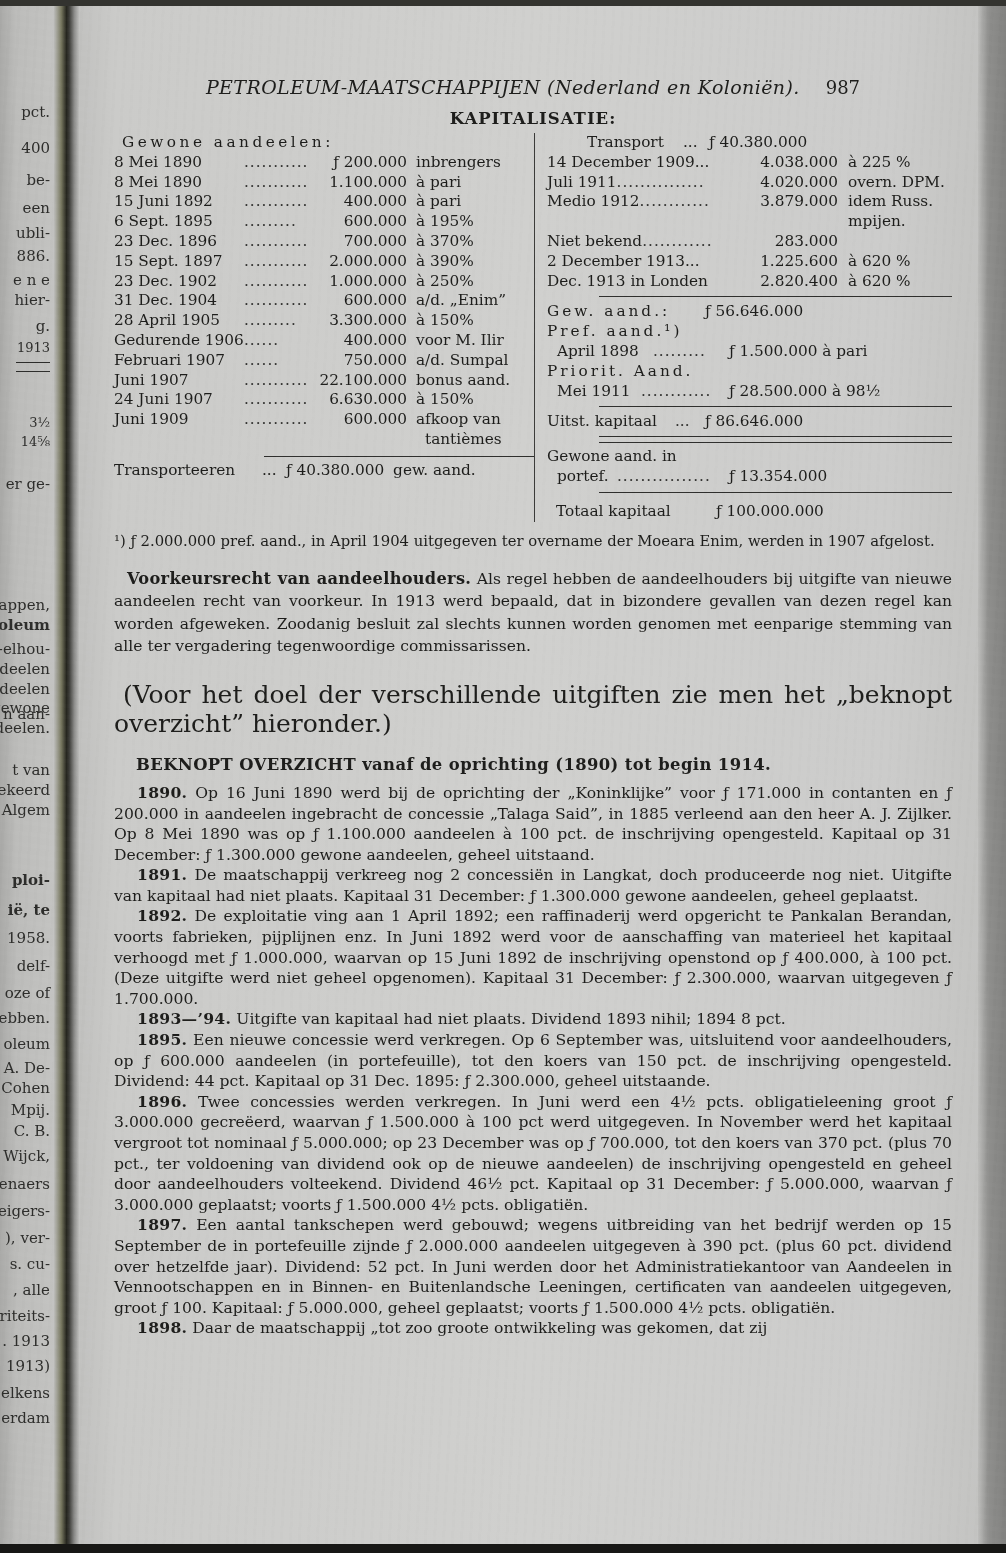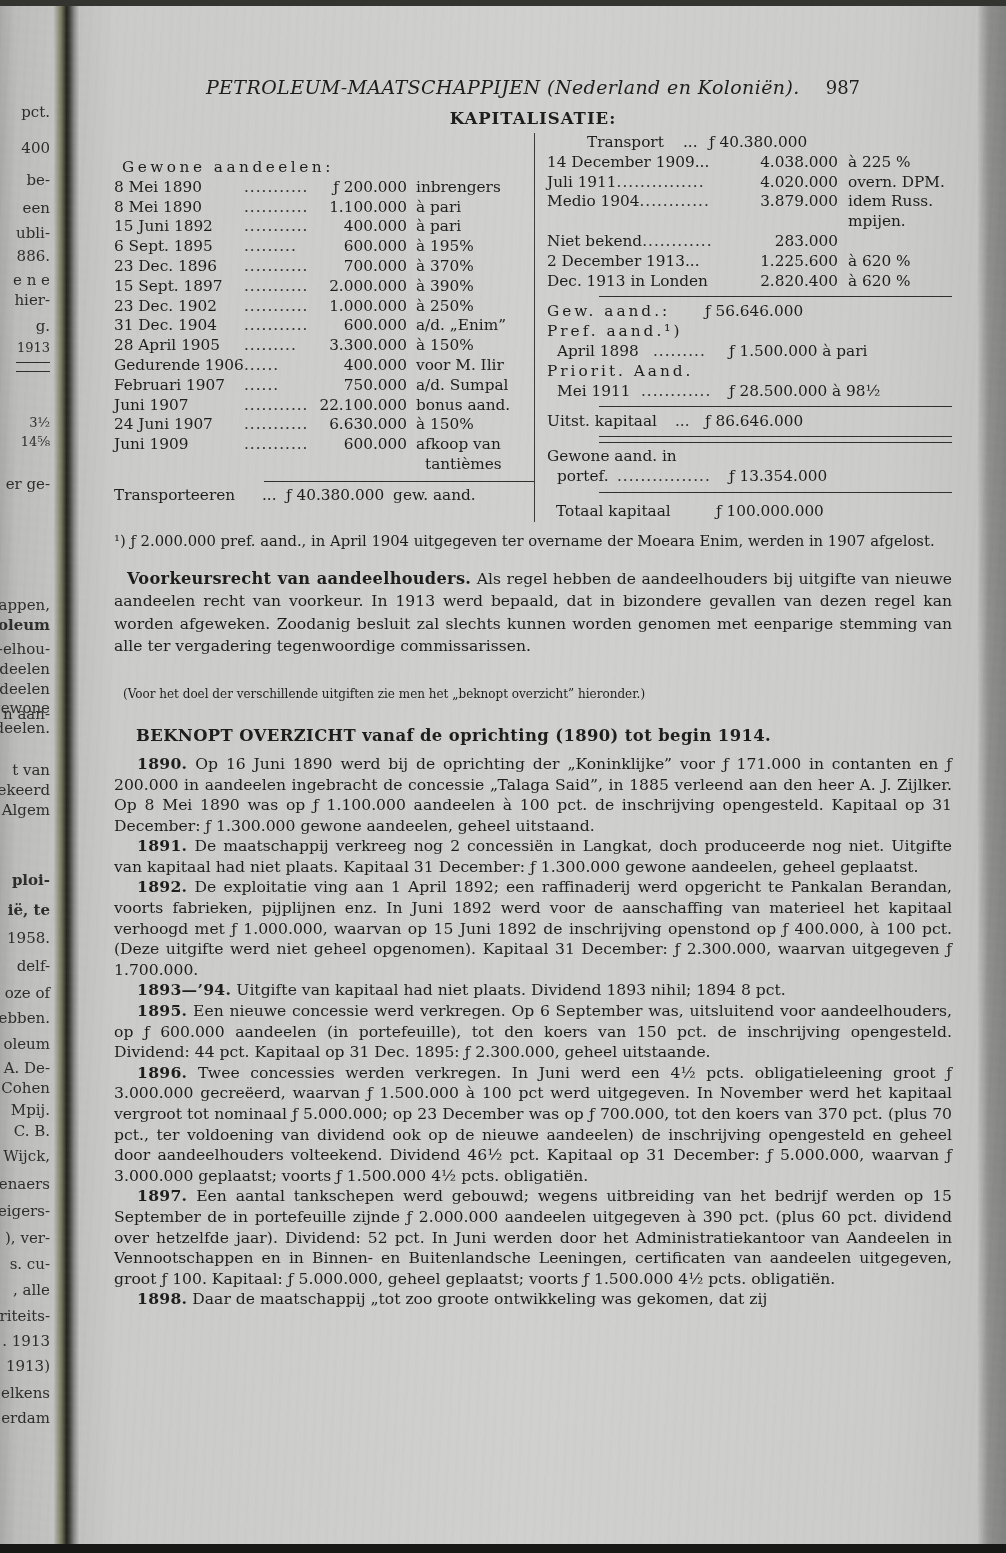--- a/index.html
+++ b/index.html
@@ -27,21 +27,21 @@
   
   .page{position:absolute;left:80px;top:0;width:898px;height:100%;padding:76px 26px 0 34px;box-sizing:border-box;}
   .hdr{position:relative;display:flex;justify-content:center;align-items:baseline;}
   .title{font-style:italic;font-size:19px;letter-spacing:.4px;white-space:nowrap;}
   .pageno{font-size:18px;margin-left:26px;}
   .kap-h{text-align:center;font-weight:bold;font-size:16.5px;letter-spacing:1px;margin-top:11px;}
   
   .kap{display:flex;margin-top:5px;font-size:15.3px;line-height:19.8px;}
   .kl{width:420px;flex:0 0 auto;}
   .kr{flex:1 1 auto;border-left:1.2px solid #3c3c3a;padding-left:12px;}
-  .klh{letter-spacing:3.5px;padding-left:8px;margin-top:25px;}
+  .klh{letter-spacing:3.5px;padding-left:8px;}
   .krow{display:flex;white-space:nowrap;}
   .kd{width:130px;flex:0 0 auto;}
   .kdots{flex:1 1 auto;overflow:hidden;letter-spacing:1px;color:#34343tow2;}
   .kdots{color:#323230;}
   .ka{width:100px;flex:0 0 auto;text-align:right;}
   .kn{width:118px;flex:0 0 auto;padding-left:9px;}
   .tanti{margin-left:311px;}
   .l-rule{border-top:1.4px solid #2f2f2d;margin:6px 0 4px 150px;}
   .trow{display:flex;white-space:nowrap;align-items:flex-end;}
   .trow .lab{width:148px;flex:0 0 auto;}
@@ -62,21 +62,21 @@
   .s-gew .lab{width:158px;}
   .s-apr{padding-left:10px;} .s-apr .lab{width:96px;} .s-apr .dots{width:76px;overflow:hidden;letter-spacing:1px;color:#323230;}
   .s-mei{padding-left:10px;align-items:flex-end;} .s-mei .lab{width:84px;} .s-mei .dots{width:88px;overflow:hidden;letter-spacing:1px;color:#323230;}
   .s-uit .lab{width:128px;} .s-uit .dots{width:30px;overflow:hidden;color:#323230;}
   .s-prt{padding-left:10px;} .s-prt .lab{width:60px;} .s-prt .dots{width:112px;overflow:hidden;letter-spacing:1px;color:#323230;}
   .s-tot{margin-top:9px;} .s-tot .lab{width:160px;margin-left:9px;}
   
   .foot{font-size:14.8px;line-height:20px;margin-top:9px;text-align:justify;}
   .voork{font-size:15.6px;line-height:22.6px;margin-top:17px;text-align:justify;text-indent:13px;}
   .voork b{font-size:16.2px;letter-spacing:.3px;}
-  .doel{font-size:12px;line-height:29px;margin-top:22px;text-align:justify;text-indent:9px;}
+  .doel{font-size:25px;line-height:29px;margin-top:22px;text-align:justify;text-indent:9px;}
   .bek-h{font-weight:bold;font-size:16.4px;letter-spacing:.4px;margin-top:17px;padding-left:22px;}
   .entries{margin-top:9px;}
   .entry{font-size:15.6px;line-height:20.6px;text-align:justify;text-indent:23px;}
   .entry b{letter-spacing:.3px;}
 </style>
 </head>
 <body>
 
 <div class="scan">
 
@@ -256,21 +256,21 @@
           <span class="ra">4.038.000</span>
           <span class="rn">à 225 %</span>
         </div>
         <div class="rrow">
           <span class="rl">Juli 1911</span>
           <span class="rdots">...............</span>
           <span class="ra">4.020.000</span>
           <span class="rn">overn. DPM.</span>
         </div>
         <div class="rrow">
-          <span class="rl">Medio 1904</span>
+          <span class="rl">Medio 1912</span>
           <span class="rdots">............</span>
           <span class="ra">3.879.000</span>
           <span class="rn">idem Russ.</span>
         </div>
         <div class="rrow">
           <span class="rl"></span>
           <span class="rdots"></span>
           <span class="ra"></span>
           <span class="rn">mpijen.</span>
         </div>

